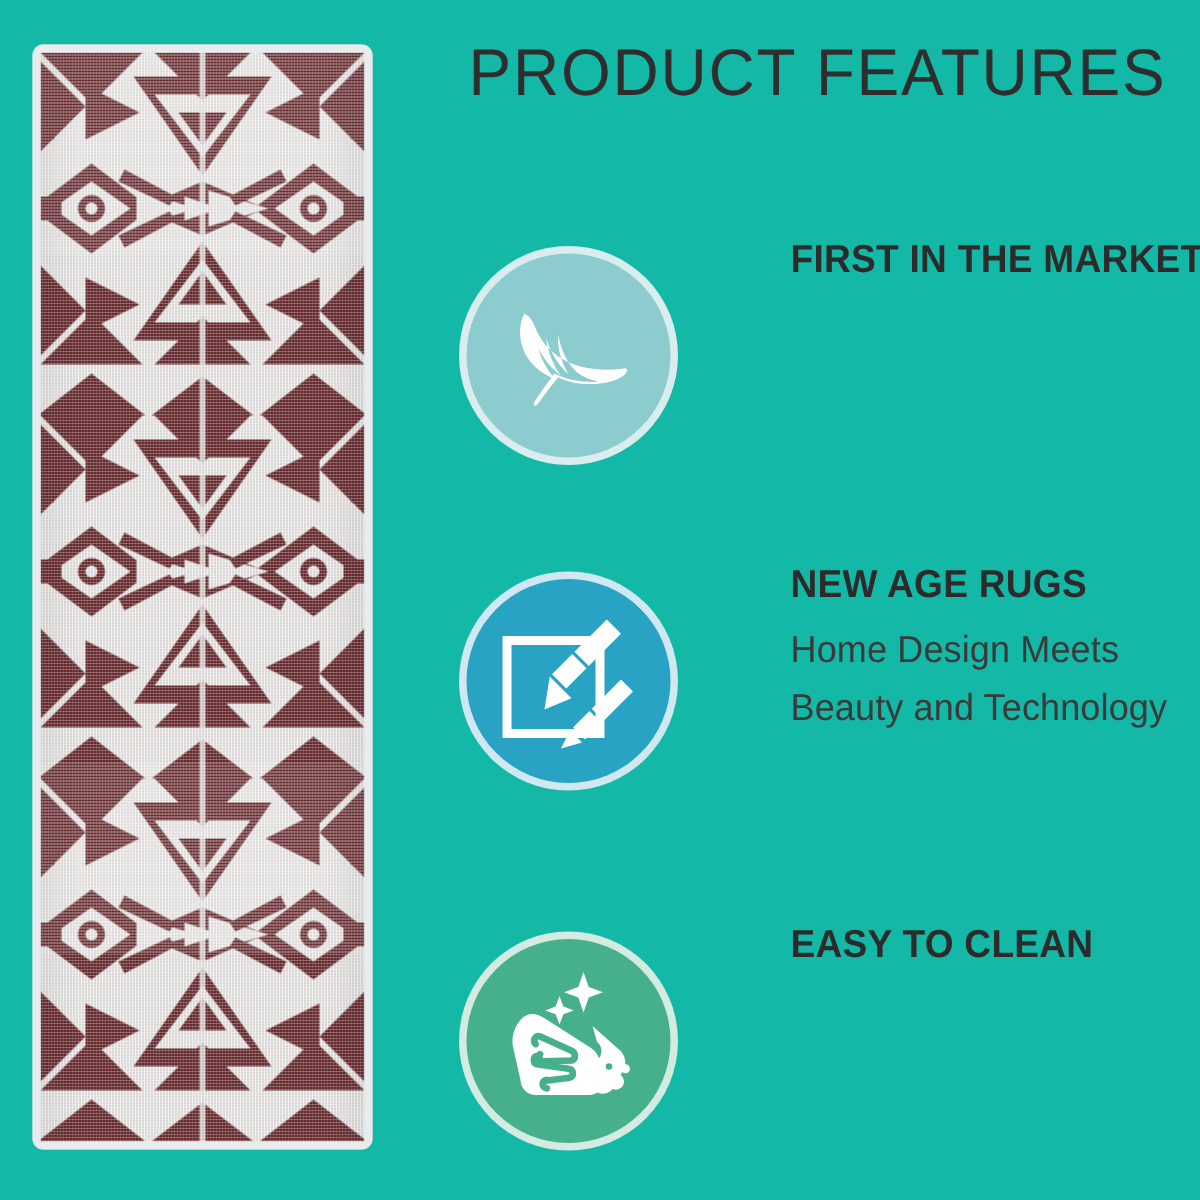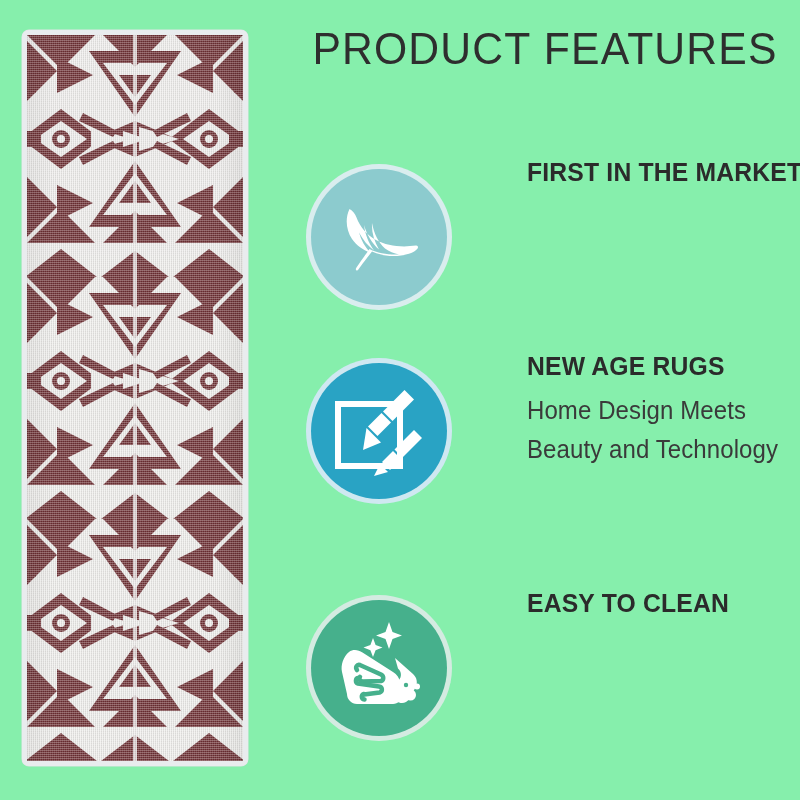--- a/index.html
+++ b/index.html
@@ -12,21 +12,21 @@
     height: 800px;
     overflow: hidden;
     font-family: "Liberation Sans", sans-serif;
     -webkit-font-smoothing: antialiased;
   }
 
   #page {
     position: relative;
     width: 800px;
     height: 800px;
-    background: #86efac;
+    background: #14b8a6;
   }
 
   
   #rug-panel {
     position: absolute;
     left: 0; top: 0;
     width: 290px; height: 800px;
   }
   #rug {
     position: absolute;
@@ -88,22 +88,22 @@
     transform: scaleX(0.97);
   }
 
   .feature {
     position: absolute;
     left: 0;
     width: 510px;
     height: 160px;
   }
   #feature-0 { top: 152px; }
-  #feature-1 { top: 346px; }
-  #feature-2 { top: 583px; }
+  #feature-1 { top: 369px; }
+  #feature-2 { top: 609px; }
 
   .icon-badge {
     position: absolute;
     left: 16px;
     top: 12px;
     width: 146px;
     height: 146px;
     border-radius: 50%;
     display: flex;
     align-items: center;

